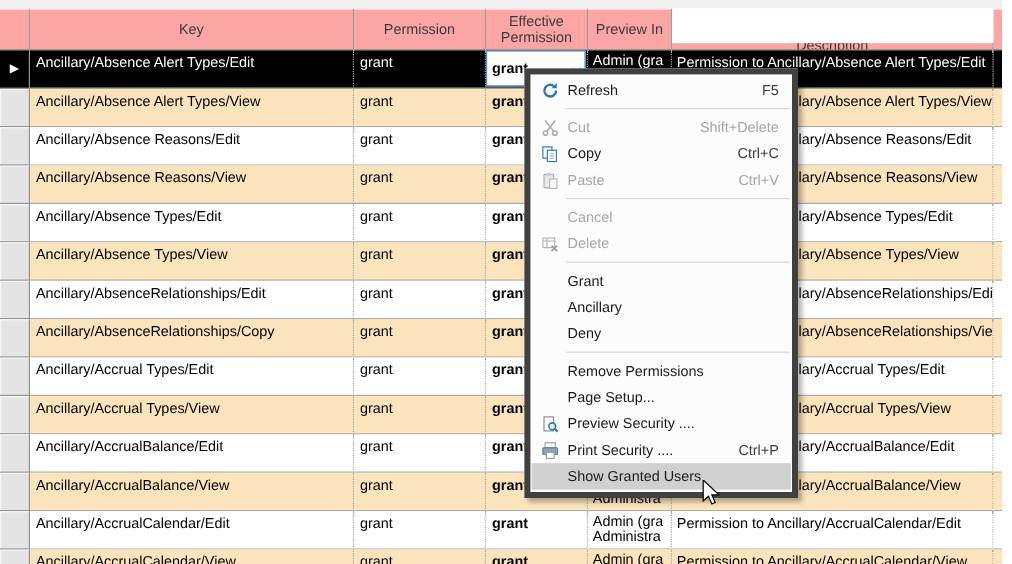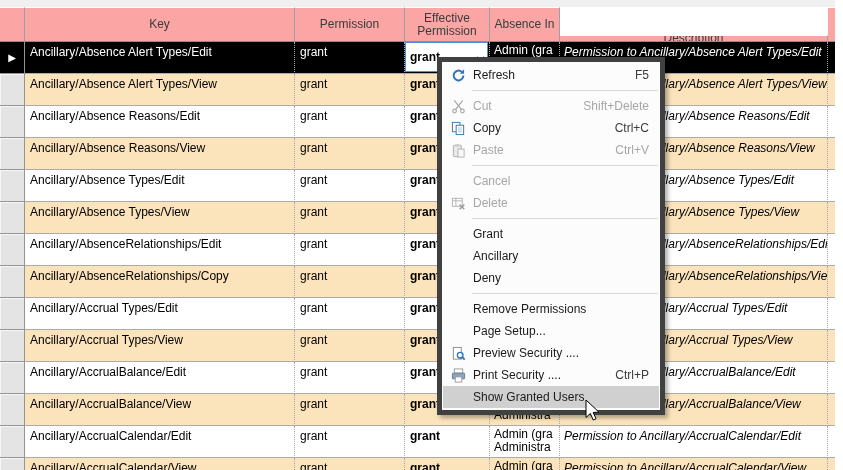--- a/index.html
+++ b/index.html
@@ -24,21 +24,21 @@
   .rowhdr { width:25px; background:#E4E4E4 !important; border-right:1px solid #949494;
             border-bottom:1px solid #949494; padding:0; box-shadow:inset 1px 1px 0 #F6F6F6;
             display:flex; align-items:center; justify-content:center; }
   .grid-row.selected .rowhdr { background:#000000 !important; box-shadow:none; }
   .sel-arrow { color:#FFFFFF; font-size:10px; line-height:10px; }
   .c-key  { width:270px; }
   .c-perm { width:110px; }
   .c-eff  { width:85px; font-weight:bold; position:relative; }
   .c-def  { width:70px; padding-top:2px; line-height:13px; padding-left:4px; }
   .c-def div { overflow:hidden; white-space:nowrap; }
-  .c-desc { width:268px; padding-left:4px;font-style:italic; }
+  .c-desc { width:268px; padding-left:4px; }
   .c-sliver { width:7px; border-right:none; padding:0; }
   .h-rowhdr { width:25px; }
   .h-key  { width:270px; }
   .h-perm { width:110px; }
   .h-eff  { width:85px; }
   .h-def  { width:70px; }
   .h-desc { width:268px;margin-top:28px; }
   .h-sliver { width:7px; border-right:none; }
 
   
@@ -67,21 +67,21 @@
 
 <div class="screen">
   <div class="top-strip"></div>
 
   <div class="grid">
     <div class="hdr-row">
       <div class="hdr-cell h-rowhdr"></div>
       <div class="hdr-cell h-key">Key</div>
       <div class="hdr-cell h-perm">Permission</div>
       <div class="hdr-cell h-eff">Effective Permission</div>
-      <div class="hdr-cell h-def">Absence In</div>
+      <div class="hdr-cell h-def">Preview In</div>
       <div class="hdr-cell h-desc">Description</div>
       <div class="hdr-cell h-sliver"></div>
     </div>
     <div id="grid-body">
         <div class="grid-row selected">
           <div class="cell rowhdr">
             <span class="sel-arrow">▶</span>
           </div>
           <div class="cell c-key">Ancillary/Absence Alert Types/Edit</div>
           <div class="cell c-perm">grant</div>

